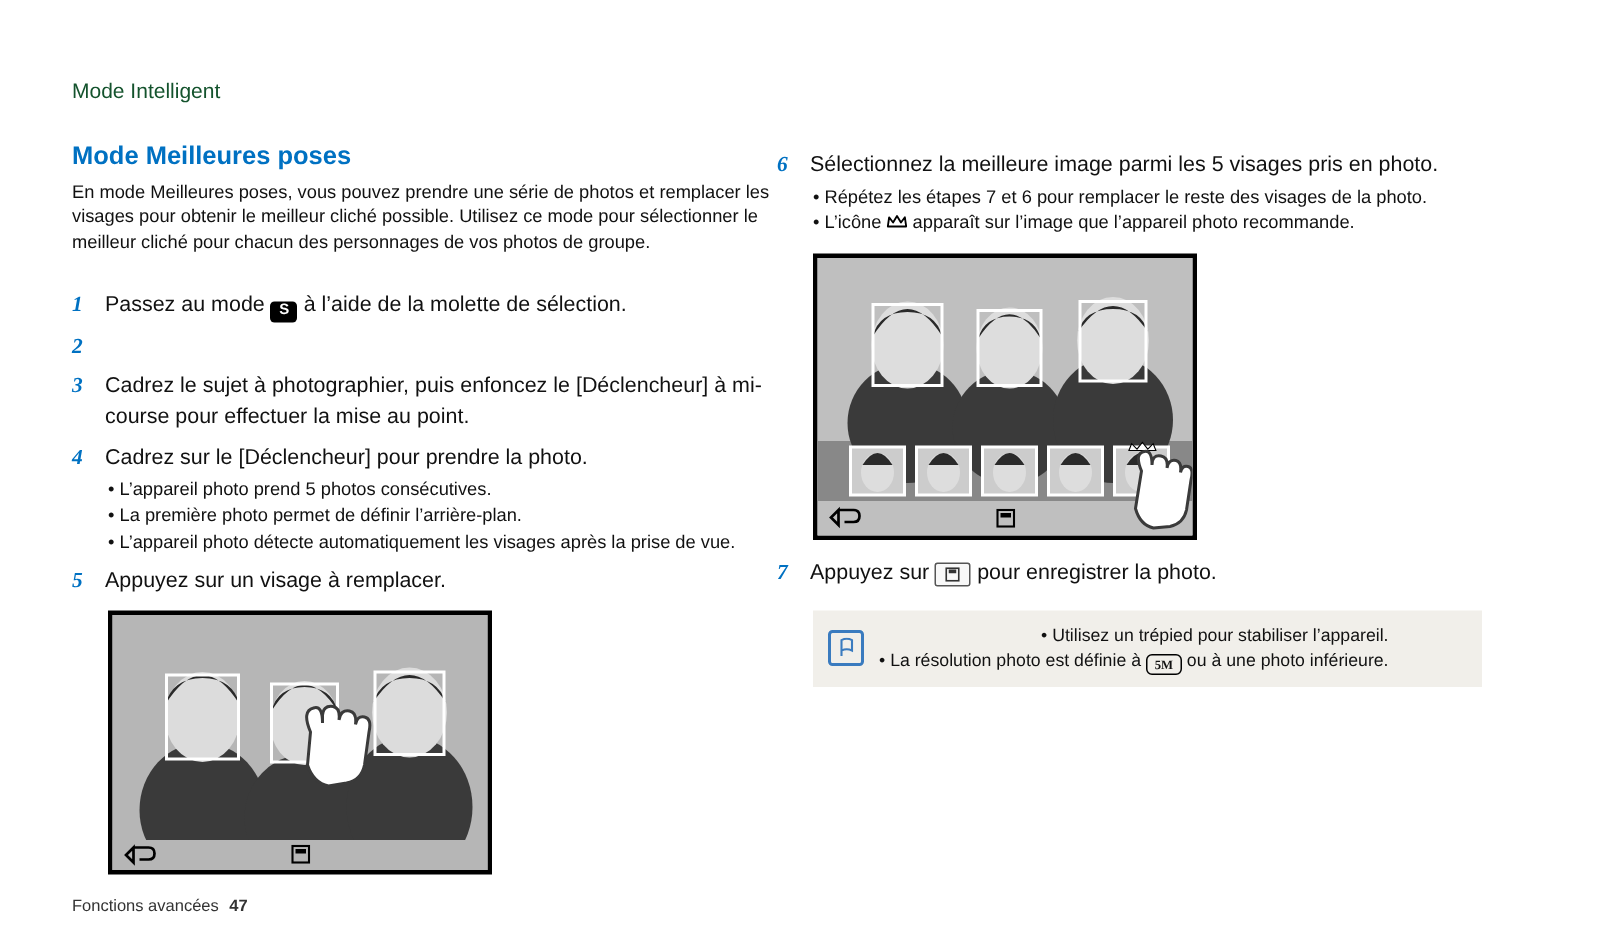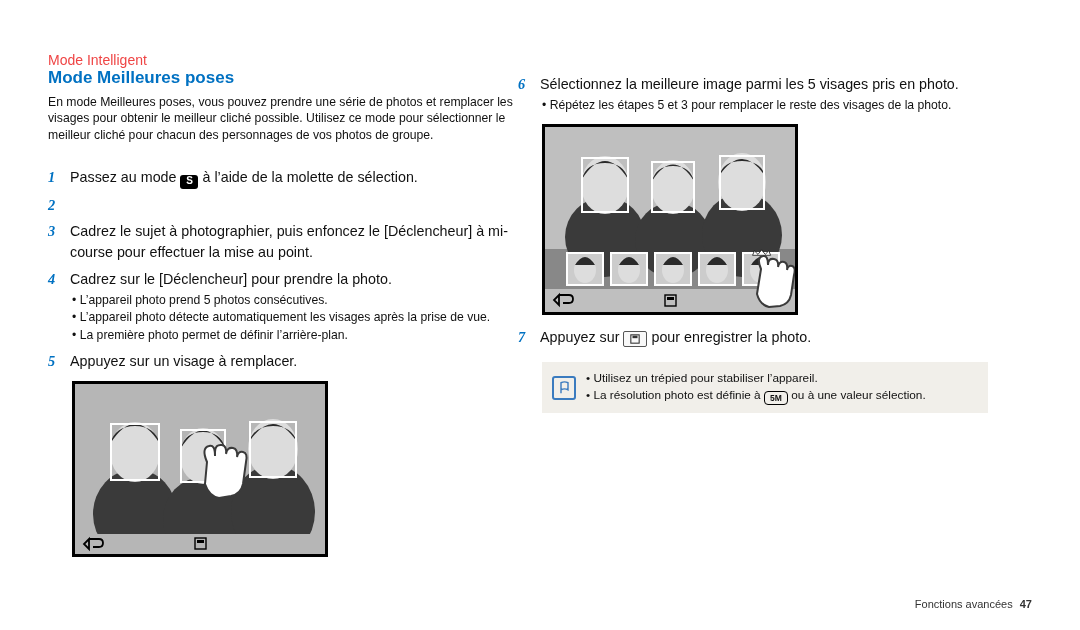--- a/index.html
+++ b/index.html
@@ -14,21 +14,22 @@
   }
   .page {
     box-sizing: border-box;
     padding: 52px 48px 20px 48px;
     display: flex;
     flex-direction: column;
     height: 100%;
   }
   .running-head {
     font-size: 14px;
-    color: #ef4444;
+    color: #14532d;
+    margin-bottom: 26px;
   }
   .columns {
     display: flex;
   }
   .col {
     width: 470px;
   }
   .sect-title {
     color: #0071c2;
     font-weight: 700;
@@ -102,52 +103,54 @@
     display: inline-flex;
     align-items: center;
     justify-content: center;
     width: 22px;
     height: 12px;
     border: 1.2px solid #000;
     border-radius: 4px;
     font-size: 8.5px;
     font-weight: 700;
     vertical-align: -2px;
+    font-family: Liberation Serif, serif;
   }
   .crown-icon { display:inline-block; vertical-align:-1px; }
   .crown-icon svg{ width:14px; height:11px; }
 
   .illus {
     width: 250px;
     margin: 10px 0 0 24px;
     border: 3px solid #000;
   }
   .illus.right { margin-left: 24px; margin-top: 10px; }
   .illus svg { display:block; width:100%; height:auto; }
 
   .notebox {
     display: flex;
     gap: 10px;
     background: #f1efea;
     padding: 8px 10px;
     margin: 14px 0 0 24px;
     align-items: center;
+    text-align: right;
   }
   .notebox .noteicon {
     width: 20px; height:20px; flex-shrink:0;
     border:2px solid #3a7bbf; border-radius:3px;
     display:flex; align-items:center; justify-content:center;
     color:#3a7bbf;
   }
   .notebox .noteicon svg{ width:11px; height:14px; }
   .notebox ul { margin:0; padding:0; list-style:none; font-size:11.8px; line-height:1.45;}
   .notebox ul li::before { content:"•  "; }
 
   .footer {
-    text-align: right;
+    text-align: left;
     font-size: 11px;
     color: #333;
     margin-top: auto;
   }
   .footer .pg { font-weight: 700; margin-left: 4px;}
 </style>
 </head>
 <body>
 
 <div class="page">
@@ -179,22 +182,22 @@
         </li>
         <li class="step">
           <span class="step-num">4</span>
           <span>
             <span>Cadrez sur le [</span><span class="uiword">Déclencheur</span><span>] pour prendre la photo.</span>
           </span>
         </li>
       </ol>
       <ul class="sub">
         <li>L’appareil photo prend 5 photos consécutives.</li>
+        <li>La première photo permet de définir l’arrière-plan.</li>
         <li>L’appareil photo détecte automatiquement les visages après la prise de vue.</li>
-        <li>La première photo permet de définir l’arrière-plan.</li>
       </ul>
       <ol class="steps">
         <li class="step">
           <span class="step-num">5</span>
           <span>Appuyez sur un visage à remplacer.</span>
         </li>
       </ol>
 
       <div class="illus">
         <svg viewBox="0 0 250 170">
@@ -236,21 +239,30 @@
     </div>
 
     <div class="col">
       <ol class="steps">
         <li class="step">
           <span class="step-num">6</span>
           <span>Sélectionnez la meilleure image parmi les 5 visages pris en photo.</span>
         </li>
       </ol>
       <ul class="sub">
-        <li>Répétez les étapes 5 et 3 pour remplacer le reste des visages de la photo.</li>
+        <li>Répétez les étapes 7 et 6 pour remplacer le reste des visages de la photo.</li>
+        <li>
+          <span>L’icône </span>
+          <span class="crown-icon">
+            <svg viewBox="0 0 16 12">
+                <path d="M1 10 L2 3 L5 7 L8 2 L11 7 L14 3 L15 10 Z" fill="none" stroke="#000" stroke-width="1.4" stroke-linejoin="round"></path>
+              </svg>
+          </span>
+          <span> apparaît sur l’image que l’appareil photo recommande.</span>
+        </li>
       </ul>
 
       <div class="illus right">
         <svg viewBox="0 0 250 185">
           <rect x="0" y="0" width="250" height="185" fill="#bfbfbf"></rect>
           <rect x="0" y="122" width="250" height="40" fill="#888"></rect>
 
           <g>
             <g fill="#3a3a3a">
                 <ellipse cx="60" cy="110" rx="40" ry="40"></ellipse>
@@ -332,21 +344,21 @@
         <span class="noteicon">
           <svg viewBox="0 0 12 16">
               <path d="M2 14 L2 2 Q6 0 10 2 L10 10 Q6 8 2 10 Z" fill="none" stroke="currentColor" stroke-width="1.6"></path>
             </svg>
         </span>
         <ul>
           <li>Utilisez un trépied pour stabiliser l’appareil.</li>
           <li>
             <span>La résolution photo est définie à </span>
             <span class="res-icon">5M</span>
-            <span> ou à une valeur sélection.</span>
+            <span> ou à une photo inférieure.</span>
           </li>
         </ul>
       </div>
     </div>
   </div>
 
   <div class="footer">
     <span>Fonctions avancées</span>
     <span class="pg">47</span>
   </div>

